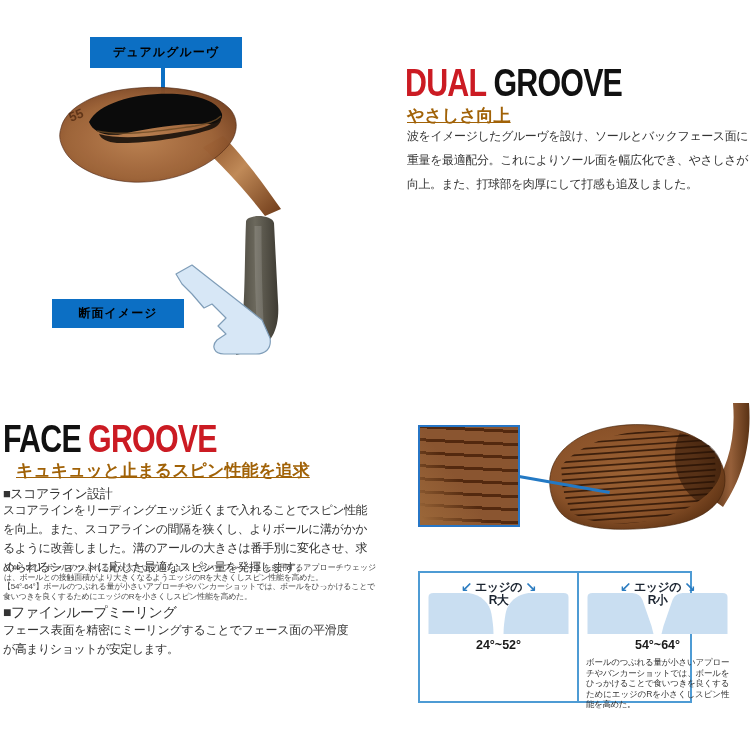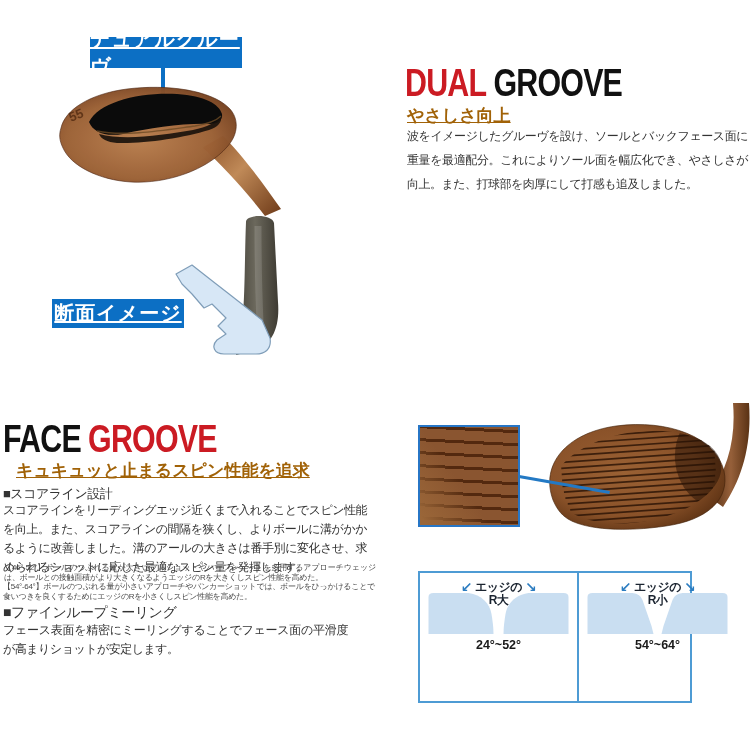--- a/index.html
+++ b/index.html
@@ -2,22 +2,22 @@
 <html><head>
 <meta charset="utf-8">
 <style>
   html,body{margin:0;padding:0;}
   body{
     width:750px;height:750px;position:relative;background:#ffffff;overflow:hidden;
     font-family:"Liberation Sans","DejaVu Sans",sans-serif;color:#333;
   }
   
   .callout{
-    position:absolute;background:#0c6fc4;color:#ffffff;font-weight:bold;font-size:20px;
-    display:flex;align-items:center;justify-content:center;letter-spacing:1px;text-decoration:underline;
+    position:absolute;background:#0c6fc4;color:#000000;font-weight:bold;font-size:12px;
+    display:flex;align-items:center;justify-content:center;letter-spacing:1px;
   }
   .callout-line{position:absolute;background:#0c6fc4;}
   
   .big-title{
     position:absolute;font-size:38px;line-height:36px;font-weight:bold;letter-spacing:-1px;
     transform:scaleX(.8);transform-origin:left top;white-space:nowrap;color:#111;
   }
   .big-title .word-red{color:#cb1b23;}
   .big-title .word + .word{margin-left:9px;}
   
@@ -193,15 +193,16 @@
         <path d="M140,9 Q140,5 135,5 L95,5 Q87,6 85,12 L76,38 Q75,42 74,46 L140,46 Z" fill="#c9def1"></path>
       </svg>
       <div class="edge-label">
         <div>
           <span class="edge-arrow">↙</span><span>エッジの</span><span class="edge-arrow">↘</span>
         </div>
         <div>R小</div>
       </div>
     </div>
     <div class="edge-angle">54°~64°</div>
+    <p class="edge-desc">ボールのつぶれる量が小さいアプローチやバンカーショットでは、ボールをひっかけることで食いつきを良くするためにエッジのRを小さくしスピン性能を高めた。</p>
   </div>
 
 </div>
 
 </body></html>

